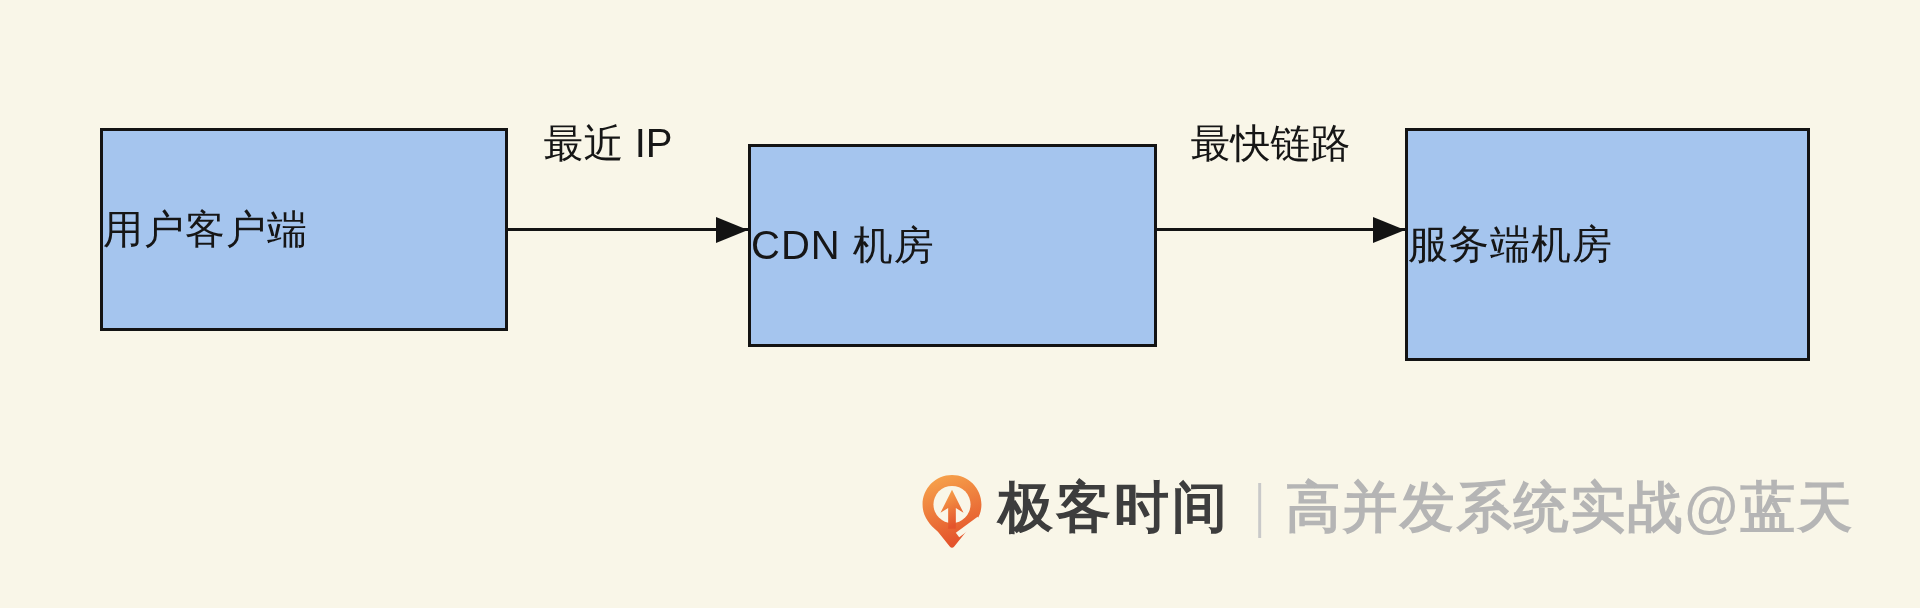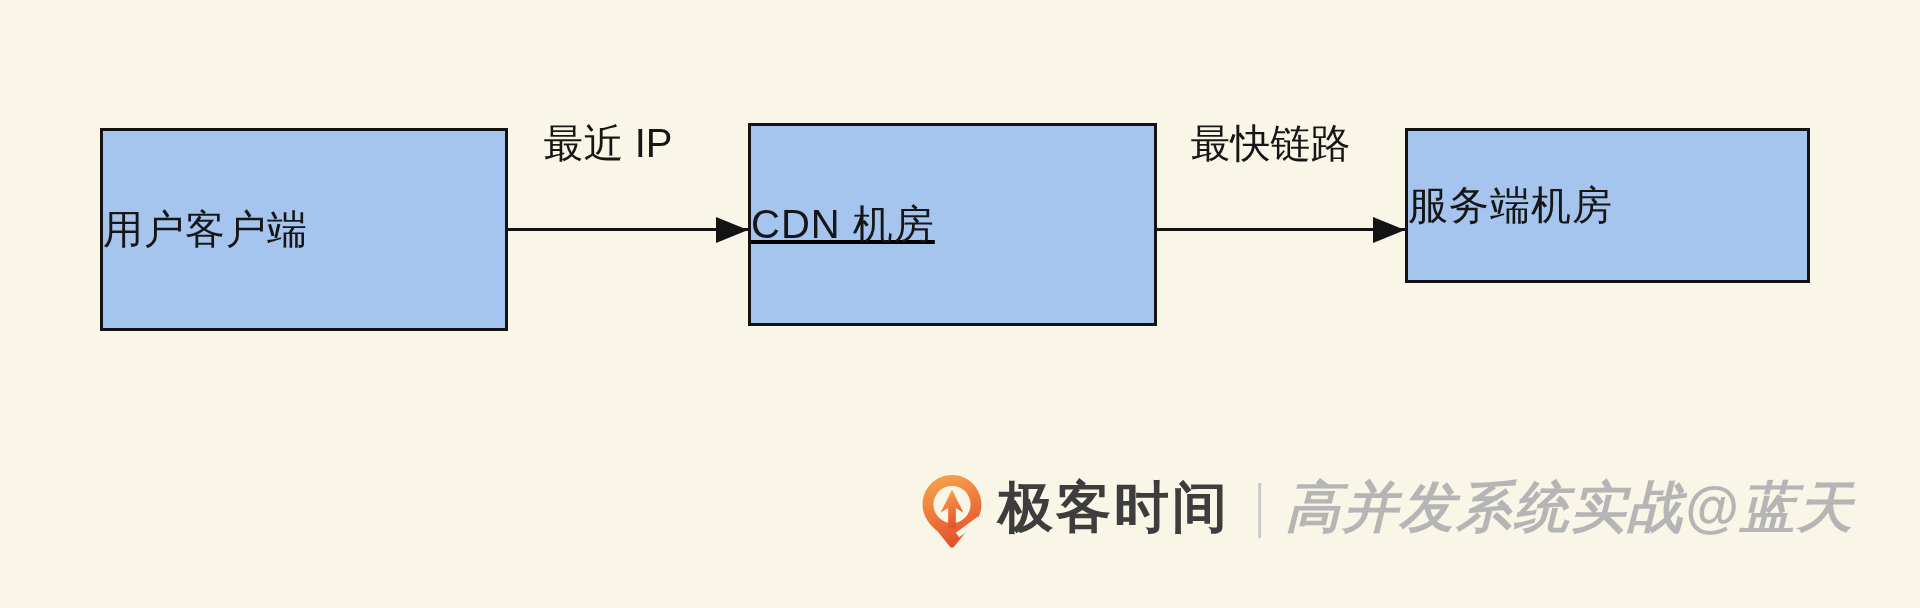--- a/index.html
+++ b/index.html
@@ -23,22 +23,22 @@
     justify-content: flex-start;
   }
   .node-label {
     font-size: 40px;
     font-weight: 500;
     color: var(--label-text, #161616);
     letter-spacing: 1px;
     white-space: nowrap;
   }
   #node-user-client { left: 100px; top: 128px; width: 408px; height: 203px; }
-  #node-cdn-room    { left: 748px; top: 123px; width: 409px; height: 203px; text-decoration: underline; }
-  #node-server-room { left: 1405px; top: 128px; width: 405px; height: 155px; }
+  #node-cdn-room    { left: 748px; top: 144px; width: 409px; height: 203px; }
+  #node-server-room { left: 1405px; top: 128px; width: 405px; height: 233px; }
 
   .edge-line {
     position: absolute;
     height: 3px;
     background: var(--arrow, #131313);
   }
   #edge-line-1 { left: 508px;  top: 228px; width: 240px; }
   #edge-line-2 { left: 1157px; top: 228px; width: 248px; }
 
   .arrowhead {
@@ -86,21 +86,20 @@
     font-weight: 100;
     color: var(--divider-color, #c9c9c9);
     transform: scaleX(0.6);
   }
   .byline {
     font-size: 55px;
     font-weight: 600;
     color: var(--byline-text, #b5b5b5);
     letter-spacing: 2px;
     white-space: nowrap;
-    font-style: italic;
   }
 </style>
 </head>
 <body>
 
 <div class="canvas">
 
   <div class="node" id="node-user-client">
     <span class="node-label">用户客户端</span>
   </div>

